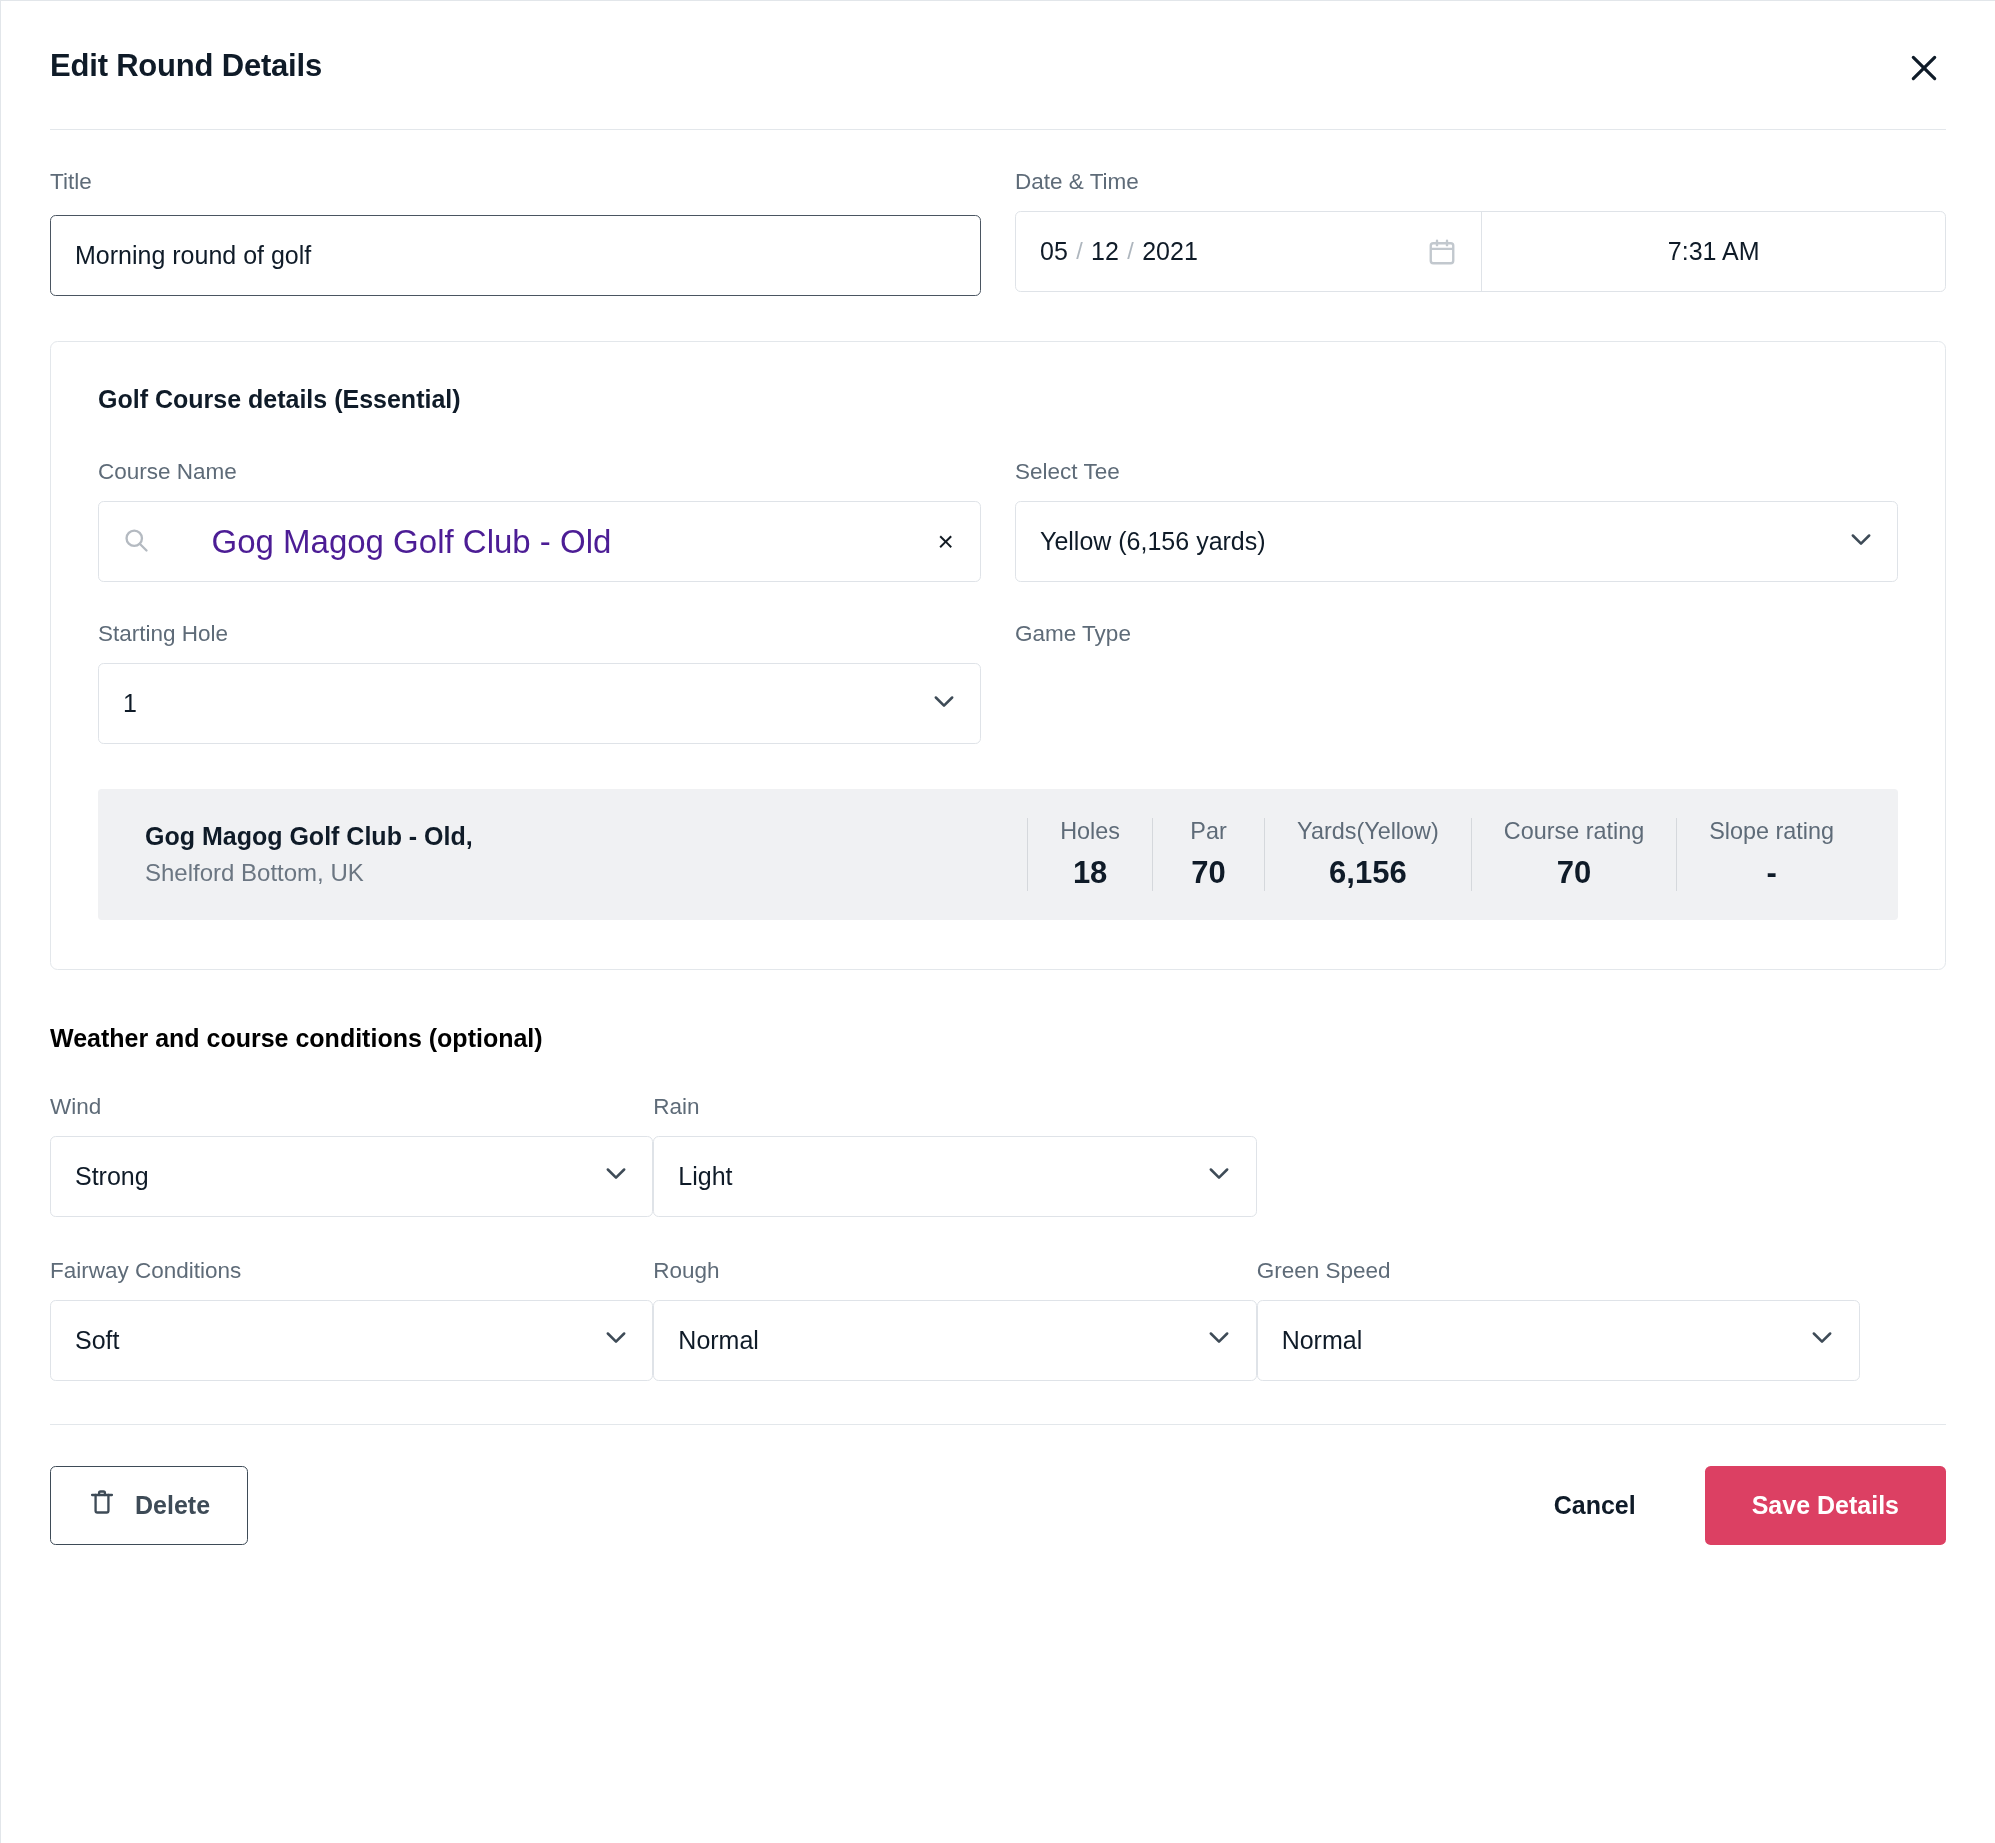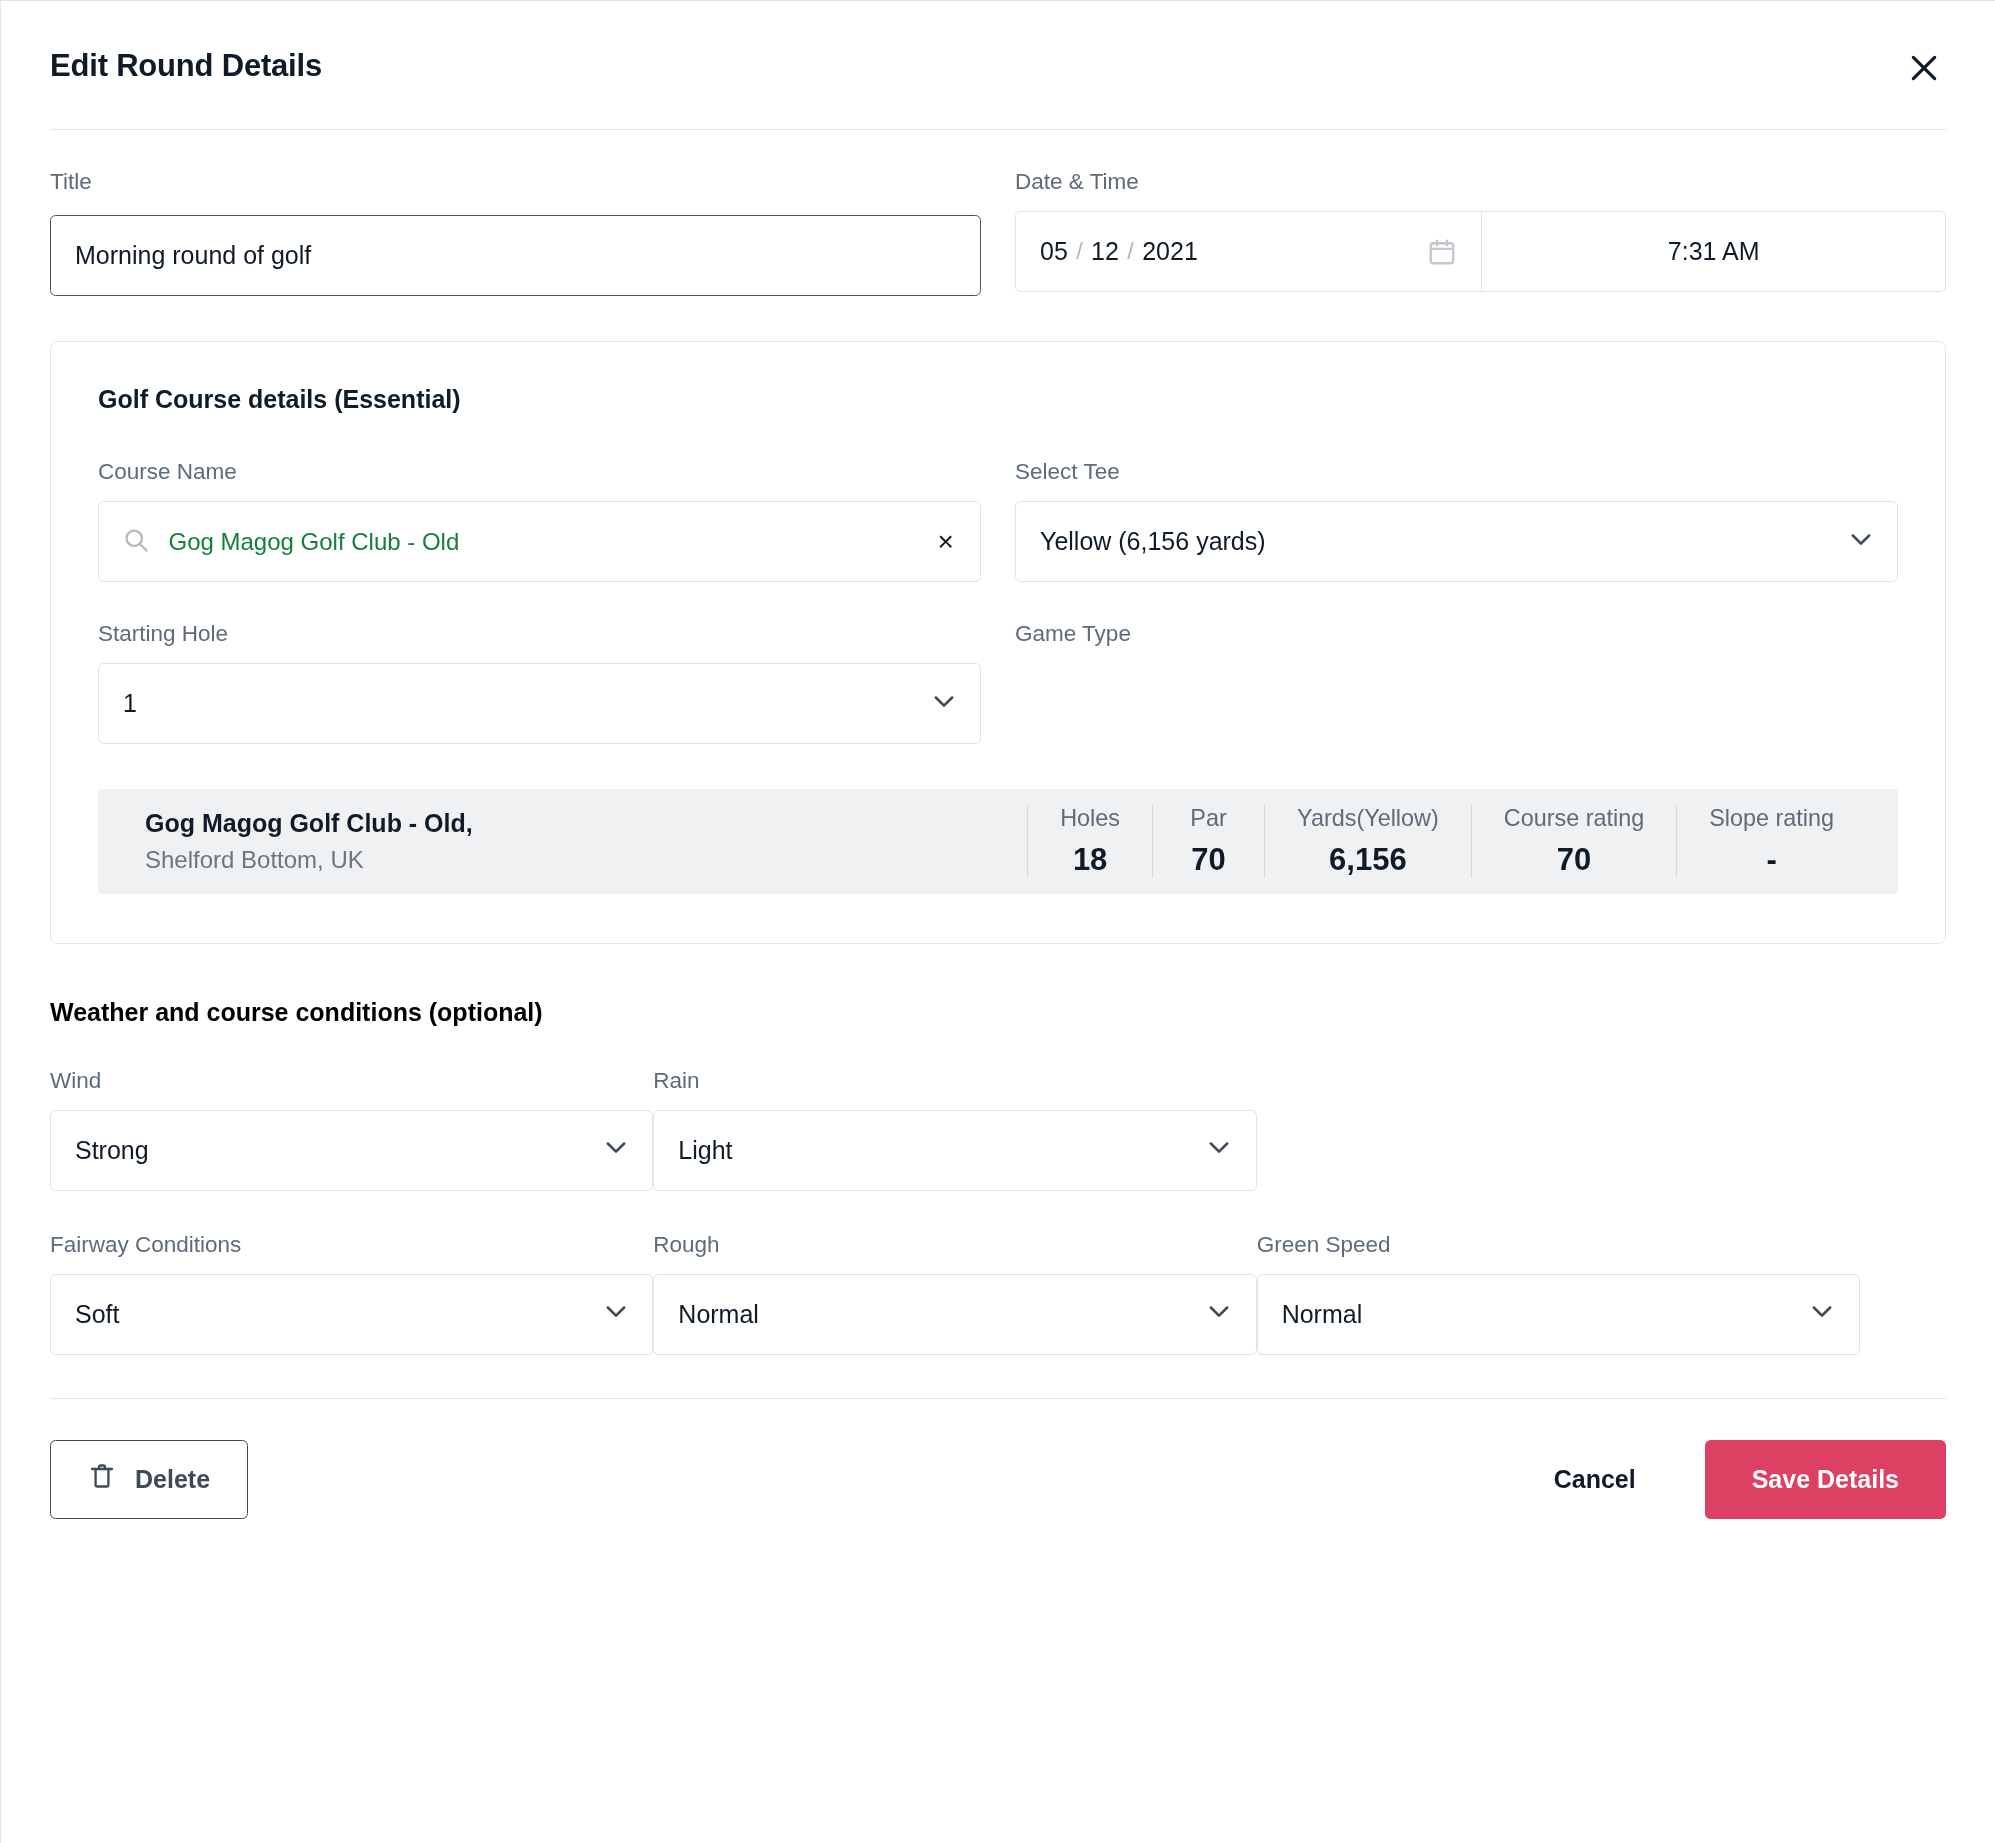--- a/index.html
+++ b/index.html
@@ -134,25 +134,26 @@
     border: 0.9px solid #dfe3e8;
     border-radius: 5.6px;
     display: flex;
     align-items: center;
     padding: 0 20.6px 0 22.5px;
     gap: 19px;
     background: #fff;
   }
   .search-control .val {
     flex: 1 1 auto;
-    font-size: 24px;
-    color: #15803d;
+    font-size: 33px;
+    color: #4c1d95;
     white-space: nowrap;
     overflow: hidden;
     text-overflow: ellipsis;
+    margin-left: 43px;
   }
   .clear-x {
     font-size: 28px;
     color: #111a22;
     line-height: 1;
     cursor: pointer;
     padding: 0 5.6px;
   }
 
   
@@ -193,21 +194,21 @@
     color: #ffffff;
   }
 
   
   .stats-strip {
     margin-top: 45px;
     background: #f0f1f3;
     border-radius: 3.7px;
     display: flex;
     align-items: stretch;
-    padding: 16px 32px;
+    padding: 29px 32px;
   }
   .stats-name {
     flex: 1 1 auto;
     padding-left: 15px;
     display: flex;
     flex-direction: column;
     justify-content: center;
   }
   .stats-name .n1 {
     font-size: 25px;

